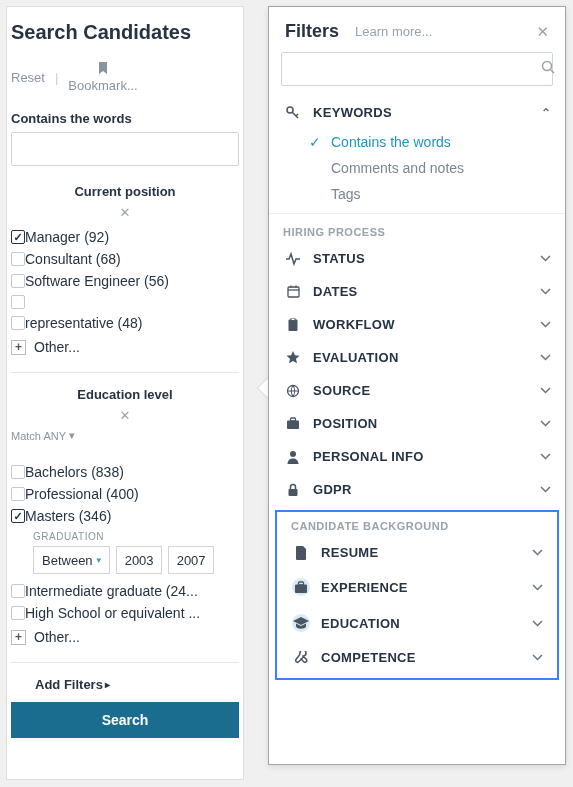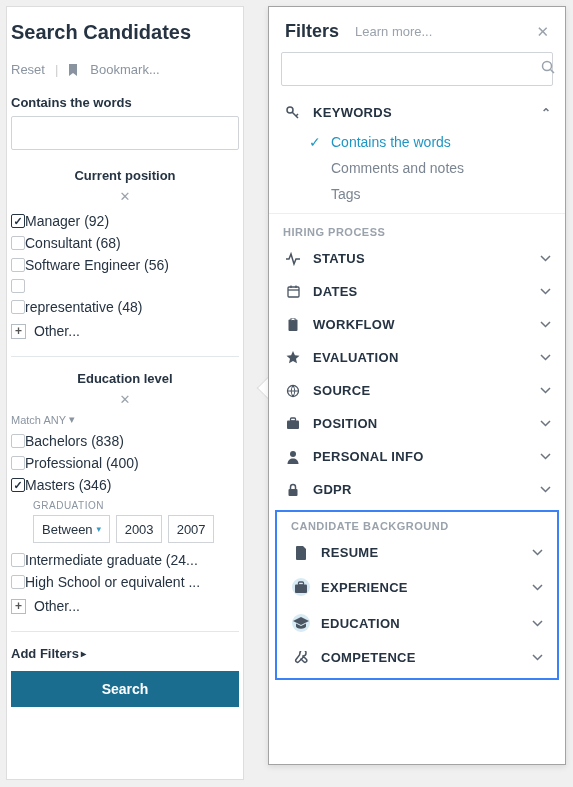--- a/index.html
+++ b/index.html
@@ -2,40 +2,40 @@
 <html><head>
 <meta charset="utf-8">
 <style>
 * { box-sizing: border-box; margin: 0; padding: 0; }
 body { font-family: -apple-system, BlinkMacSystemFont, "Segoe UI", Arial, sans-serif; background: #f0f0f0; width: 573px; height: 787px; overflow: hidden; position: relative; }
 .left-panel { position: absolute; left: 6px; top: 6px; width: 238px; height: 774px; background: #fff; border: 1px solid #ddd; padding: 14px 4px; overflow: hidden; }
 .right-panel { position: absolute; left: 268px; top: 6px; width: 298px; height: 759px; background: #fff; border: 1px solid #a3a3a3; box-shadow: 0 2px 6px rgba(0,0,0,0.1); }
 .title { font-size: 20px; font-weight: 700; color: #253342; margin-bottom: 18px; }
 .toolbar { display: flex; align-items: center; gap: 10px; font-size: 13px; color: #8a94a0; margin-bottom: 18px; }
 .toolbar .divider { color: #ccc; }
-.toolbar .bookmark { display: flex; align-items: center; gap: 12px; cursor: pointer; }
+.toolbar .bookmark { display: flex; align-items: center; gap: 4px; cursor: pointer; flex-direction: column; }
 .section-label { font-size: 13px; font-weight: 700; color: #253342; margin-bottom: 6px; }
 .search-input { width: 100%; height: 34px; border: 1px solid #d0d4d9; border-radius: 2px; padding: 4px 8px; font-size: 13px; margin-bottom: 18px; }
 .group-header { display: flex; justify-content: space-between; align-items: center; margin-bottom: 6px; flex-direction: column; }
 .group-header .close { color: #9aa2ac; cursor: pointer; font-size: 13px; }
 .check-row { display: flex; align-items: center; font-size: 14px; color: #253342; padding: 3px 0; cursor: pointer; }
 .checkbox { width: 14px; height: 14px; border: 1px solid #c2c8ce; border-radius: 2px; display: inline-flex; align-items: center; justify-content: center; flex-shrink: 0; }
 .checkbox.checked { border-color: #253342; }
 .checkbox.checked::after { content: "✓"; font-size: 11px; color: #253342; font-weight: 700; line-height: 1; }
 .other-row { display: flex; align-items: center; gap: 8px; font-size: 14px; color: #253342; padding: 3px 0; margin-top: 2px; cursor: pointer; }
 .plus-box { width: 15px; height: 15px; border: 1px solid #b5bcc4; display: inline-flex; align-items: center; justify-content: center; font-size: 12px; color: #555; font-weight: 700; line-height: 1; }
 hr.sep { border: none; border-top: 1px solid #e4e7ea; margin: 14px 0; }
-.match-any { font-size: 11px; color: #8a94a0; margin-bottom: 4px; display: flex; align-items: center; gap: 3px; cursor: pointer; }
+.match-any { font-size: 11px; color: #8a94a0; margin-bottom: 19px; display: flex; align-items: center; gap: 3px; cursor: pointer; }
 .grad-label { font-size: 10px; letter-spacing: 0.5px; color: #8a94a0; margin: 4px 0 4px 22px; }
 .grad-row { display: flex; gap: 6px; margin-left: 22px; margin-bottom: 6px; }
 .between-btn { height: 28px; border: 1px solid #d0d4d9; background: #fff; padding: 0 8px; font-size: 13px; color: #253342; display: flex; align-items: center; gap: 4px; cursor: pointer; }
 .between-btn .caret { color: #3a9bc4; font-size: 9px; }
 .year-input { width: 46px; height: 28px; border: 1px solid #d0d4d9; text-align: center; font-size: 13px; color: #253342; }
 .truncate { white-space: nowrap; overflow: hidden; text-overflow: ellipsis; max-width: 178px; }
-.add-filters { font-size: 13px; font-weight: 700; color: #253342; margin-top: 14px; margin-bottom: 10px; display: flex; align-items: center; gap: 2px; cursor: pointer; }
+.add-filters { font-size: 13px; font-weight: 700; color: #253342; margin-top: 14px; margin-bottom: 10px; display: flex; align-items: center; gap: 2px; cursor: pointer; margin-left: 24px; }
 .search-btn { width: 100%; height: 36px; background: #1a6d8f; color: #fff; border: none; font-size: 14px; font-weight: 600; cursor: pointer; }
 
 .filters-header { display: flex; align-items: center; justify-content: space-between; padding: 14px 16px 10px 16px; }
 .filters-header .ftitle { font-size: 18px; font-weight: 700; color: #253342; }
 .filters-header .learn { font-size: 13px; color: #9aa2ac; cursor: pointer; margin-right: auto; margin-left: 16px; }
 .filters-header .close-x { color: #9aa2ac; cursor: pointer; font-size: 15px; }
 .filter-search-wrap { padding: 0 12px 10px 12px; }
 .filter-search { width: 100%; height: 34px; border: 1px solid #d0d4d9; border-radius: 2px; padding: 4px 30px 4px 8px; font-size: 13px; }
 .fs-icon { position: relative; }
 .fs-icon .mag { position: absolute; right: 10px; top: 8px; color: #9aa2ac; }

